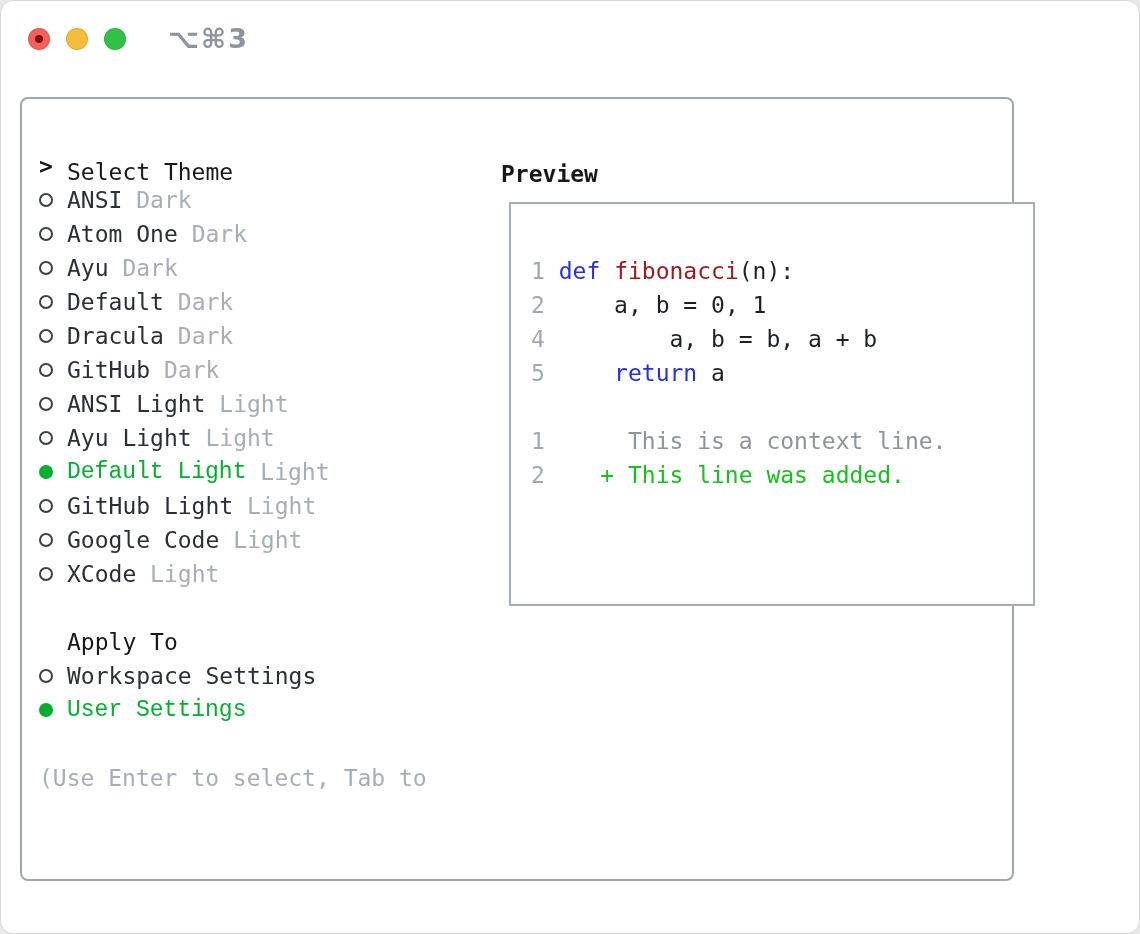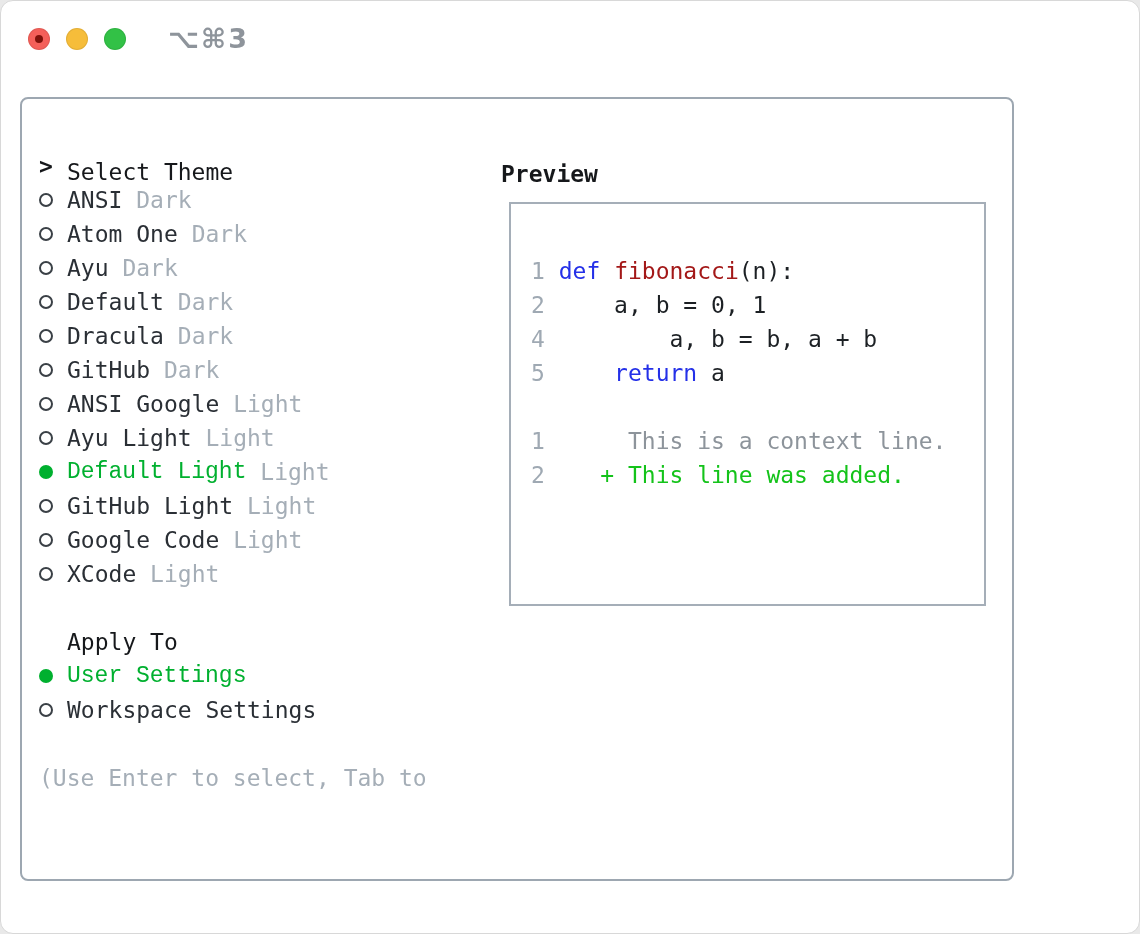--- a/index.html
+++ b/index.html
@@ -54,21 +54,21 @@
   .radio.sel{border-color:var(--accent-green);background:var(--accent-green);}
   .hdr{font-weight:400;color:var(--text-black);margin-top:12px;}
   .lbl{color:var(--text-dark);}
   .lbl.sel{color:var(--accent-green);font-family:Liberation Mono, monospace;}
   .variant{color:var(--muted);margin-left:1ch;}
   .subhdr{color:var(--text-black);}
   .help{color:var(--muted);}
   
   .preview-hdr{position:absolute;left:500px;top:156px;height:34px;line-height:34px;
       font-size:23px;font-weight:700;color:var(--text-black);}
-  .preview-box{position:absolute;left:508px;top:201px;width:477px;height:404px;
+  .preview-box{position:absolute;left:508px;top:201px;width:526px;height:404px;
       border:2px solid #a5aeb8;background:#fff;overflow:hidden;}
   .code{position:absolute;left:20px;top:16px;font-size:23px;}
   .cl{height:34px;line-height:34px;white-space:pre;color:var(--code-text);}
   .tk-num{color:var(--line-number);}
   .tk-kw{color:var(--keyword-blue);}
   .tk-fn{color:var(--function-red);}
   .tk-code{color:var(--code-text);}
   .tk-ctx{color:var(--context-gray);}
   .tk-del{color:var(--deleted-red);}
   .tk-add{color:var(--added-green);}
@@ -94,35 +94,35 @@
       <span class="marker prompt">&gt;</span>
       <span class="hdr">Select Theme</span>
     </div>
     <div id="theme-list">
         <div class="row"><span class="marker"><span class="radio"></span></span><span class="lbl">ANSI</span><span class="variant">Dark</span></div>
         <div class="row"><span class="marker"><span class="radio"></span></span><span class="lbl">Atom One</span><span class="variant">Dark</span></div>
         <div class="row"><span class="marker"><span class="radio"></span></span><span class="lbl">Ayu</span><span class="variant">Dark</span></div>
         <div class="row"><span class="marker"><span class="radio"></span></span><span class="lbl">Default</span><span class="variant">Dark</span></div>
         <div class="row"><span class="marker"><span class="radio"></span></span><span class="lbl">Dracula</span><span class="variant">Dark</span></div>
         <div class="row"><span class="marker"><span class="radio"></span></span><span class="lbl">GitHub</span><span class="variant">Dark</span></div>
-        <div class="row"><span class="marker"><span class="radio"></span></span><span class="lbl">ANSI Google</span><span class="variant">Light</span></div>
+        <div class="row"><span class="marker"><span class="radio"></span></span><span class="lbl">ANSI Light</span><span class="variant">Light</span></div>
         <div class="row"><span class="marker"><span class="radio"></span></span><span class="lbl">Ayu Light</span><span class="variant">Light</span></div>
         <div class="row"><span class="marker"><span class="radio sel"></span></span><span class="lbl sel">Default Light</span><span class="variant">Light</span></div>
         <div class="row"><span class="marker"><span class="radio"></span></span><span class="lbl">GitHub Light</span><span class="variant">Light</span></div>
         <div class="row"><span class="marker"><span class="radio"></span></span><span class="lbl">Google Code</span><span class="variant">Light</span></div>
         <div class="row"><span class="marker"><span class="radio"></span></span><span class="lbl">XCode</span><span class="variant">Light</span></div>
       </div>
     <div class="row spacer"></div>
     <div class="row">
       <span class="marker"></span>
       <span class="subhdr">Apply To</span>
     </div>
     <div id="apply-list">
+        <div class="row"><span class="marker"><span class="radio"></span></span><span class="lbl">Workspace Settings</span></div>
         <div class="row"><span class="marker"><span class="radio sel"></span></span><span class="lbl sel">User Settings</span></div>
-        <div class="row"><span class="marker"><span class="radio"></span></span><span class="lbl">Workspace Settings</span></div>
       </div>
     <div class="row spacer"></div>
     <div id="help-lines">
         <div class="row help">(Use Enter to select, Tab to</div>
       </div>
   </div>
 
   <div class="preview-hdr">Preview</div>
 
   <div class="preview-box">

